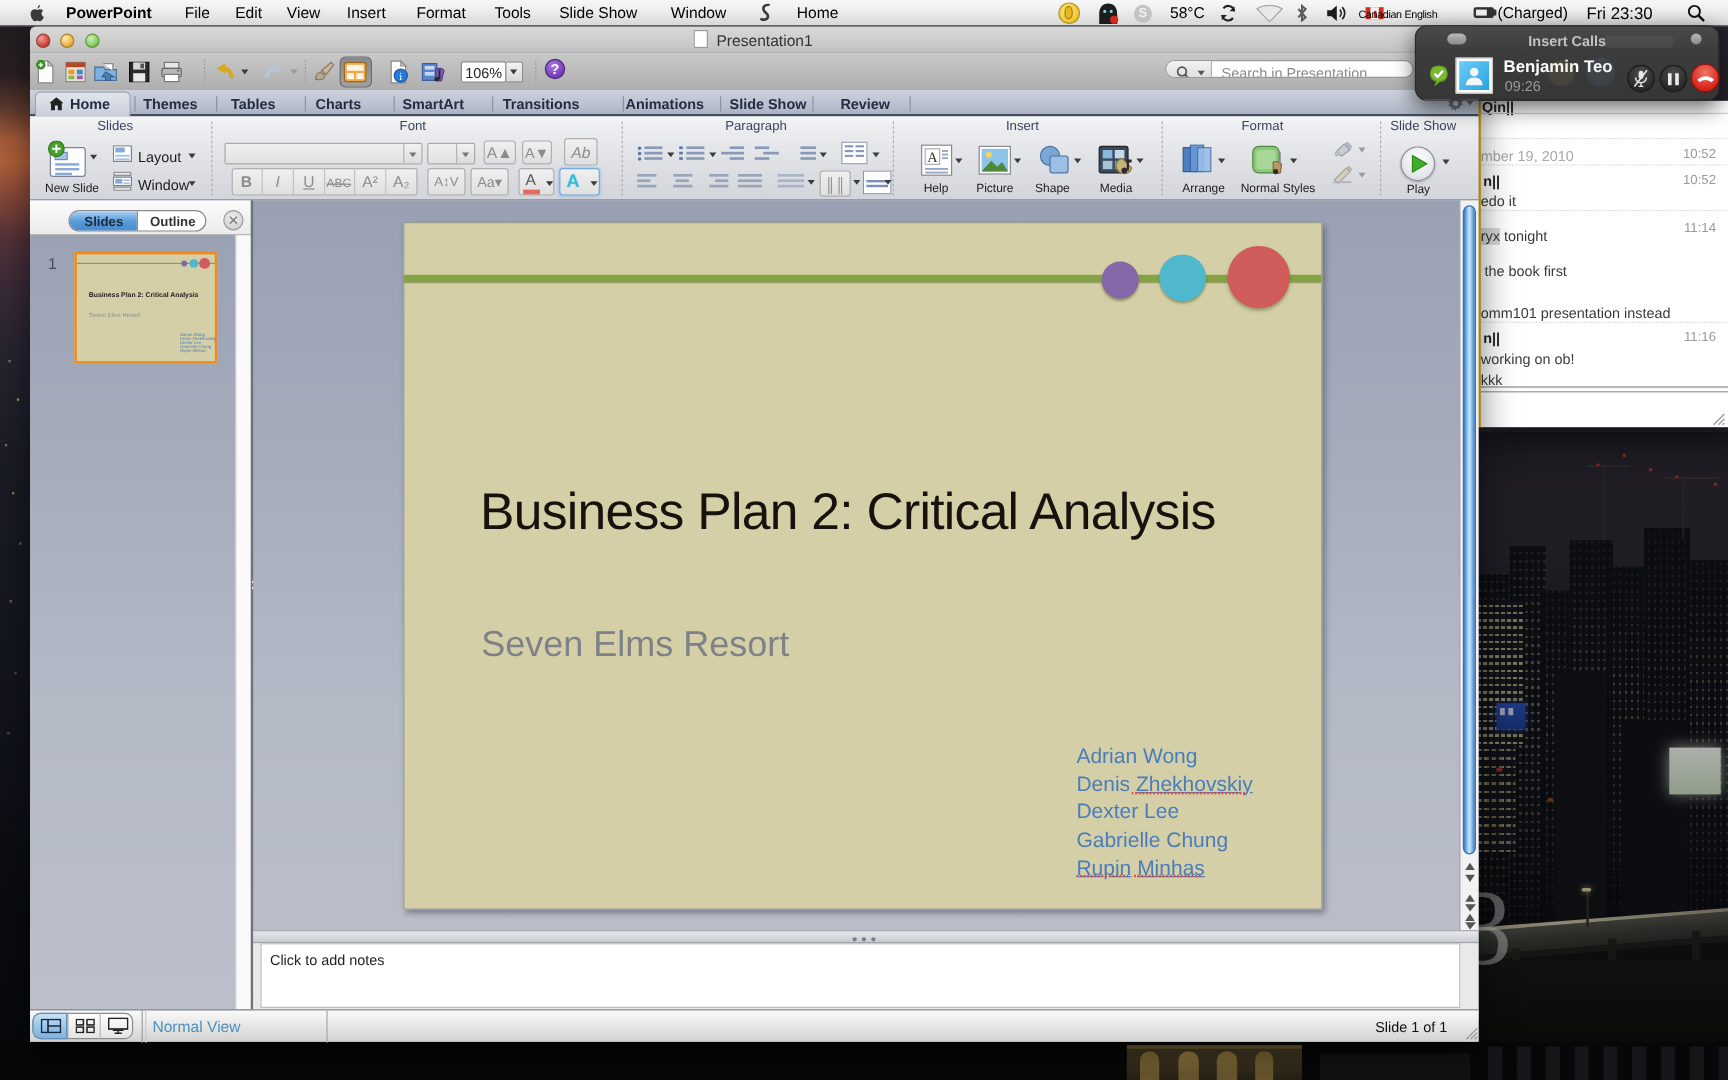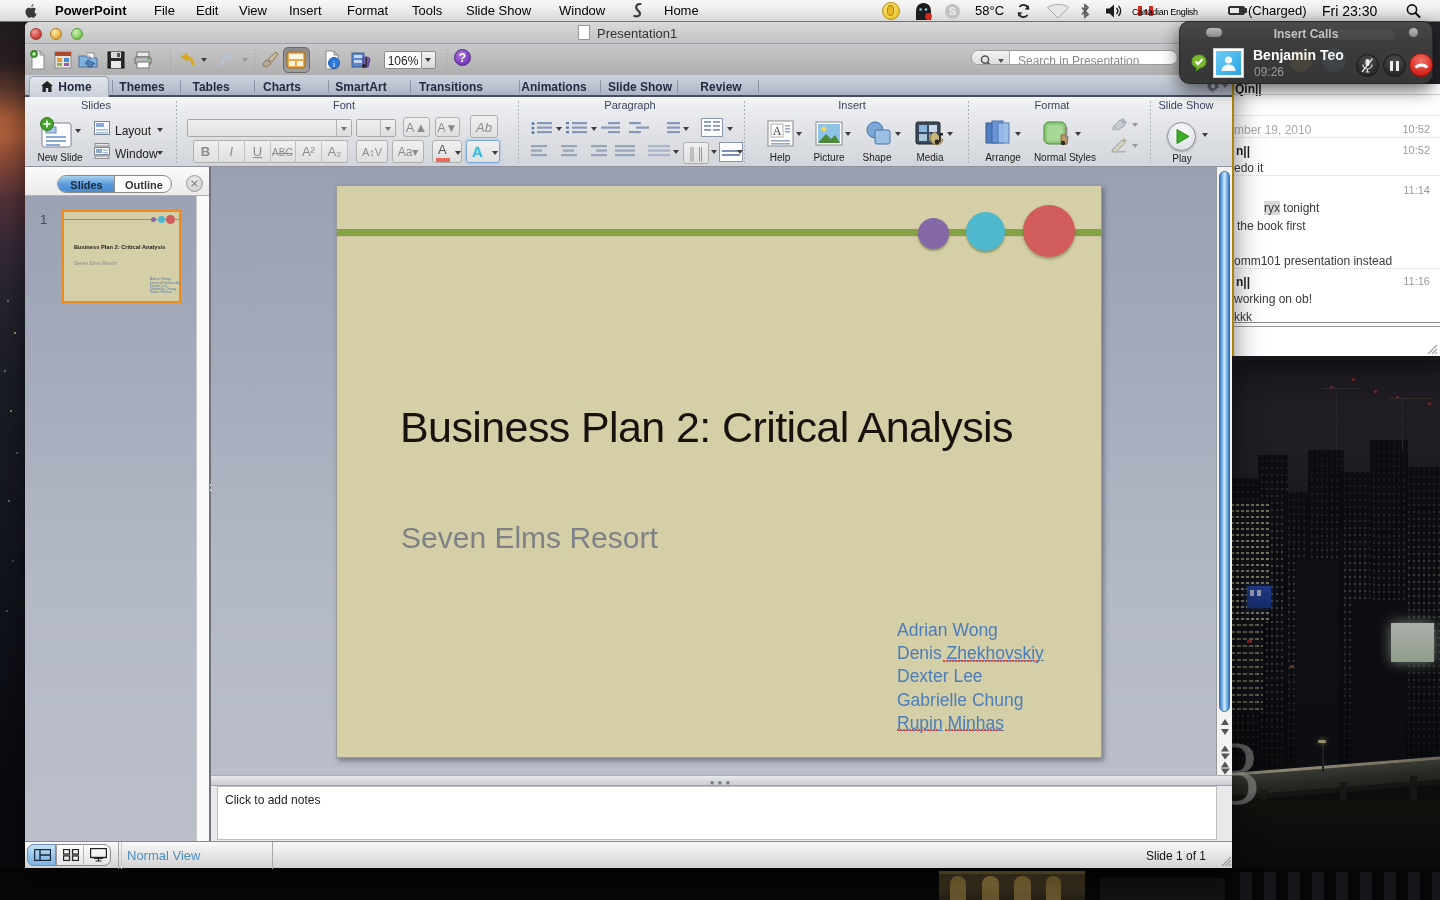--- a/index.html
+++ b/index.html
@@ -601,21 +601,21 @@
 <div class="abs" style="left:0;top:10px;width:209px;border-top:1px solid #d0d0d0;"></div>
 <div class="dot-line" style="top:31px;"></div>
 <div class="msg" style="top:39px;left:0px;color:#a8a8a8;">mber 19, 2010</div>
 <div class="ts" style="top:39px;">10:52</div>
 <div class="dot-line" style="top:53px;"></div>
 <div class="msg" style="top:60px;left:2px;font-weight:bold;color:#222;">n||</div>
 <div class="ts" style="top:60px;">10:52</div>
 <div class="msg" style="top:77px;left:0px;">edo it</div>
 <div class="dot-line" style="top:91px;"></div>
 <div class="ts" style="top:100px;">11:14</div>
-<div class="msg" style="top:117px;left:0px;padding-left:30px;"><span style="background:#d8d8d8;">ryx</span> tonight</div>
+<div class="msg" style="top:106px;left:0px;"><span style="background:#d8d8d8;">ryx</span> tonight</div>
 <div class="msg" style="top:135px;left:3px;">the book first</div>
 <div class="msg" style="top:170px;left:0px;">omm101 presentation instead</div>
 <div class="dot-line" style="top:184px;"></div>
 <div class="msg" style="top:191px;left:2px;font-weight:bold;color:#222;">n||</div>
 <div class="ts" style="top:191px;">11:16</div>
 <div class="msg" style="top:208px;left:0px;">working on ob!</div>
 <div class="msg" style="top:226px;left:0px;">kkk</div>
 <div class="abs" style="left:0;top:238px;width:209px;height:5px;border-top:1.5px solid #8a8a8a;border-bottom:1px solid #9a9a9a;"></div>
 <svg class="abs" style="right:2px;top:260px;" width="11" height="11" viewBox="0 0 11 11">
       <path d="M10 1L1 10M10 5L5 10M10 8.5L8.5 10" stroke="#9a9a9a" stroke-width="1.1"></path>

